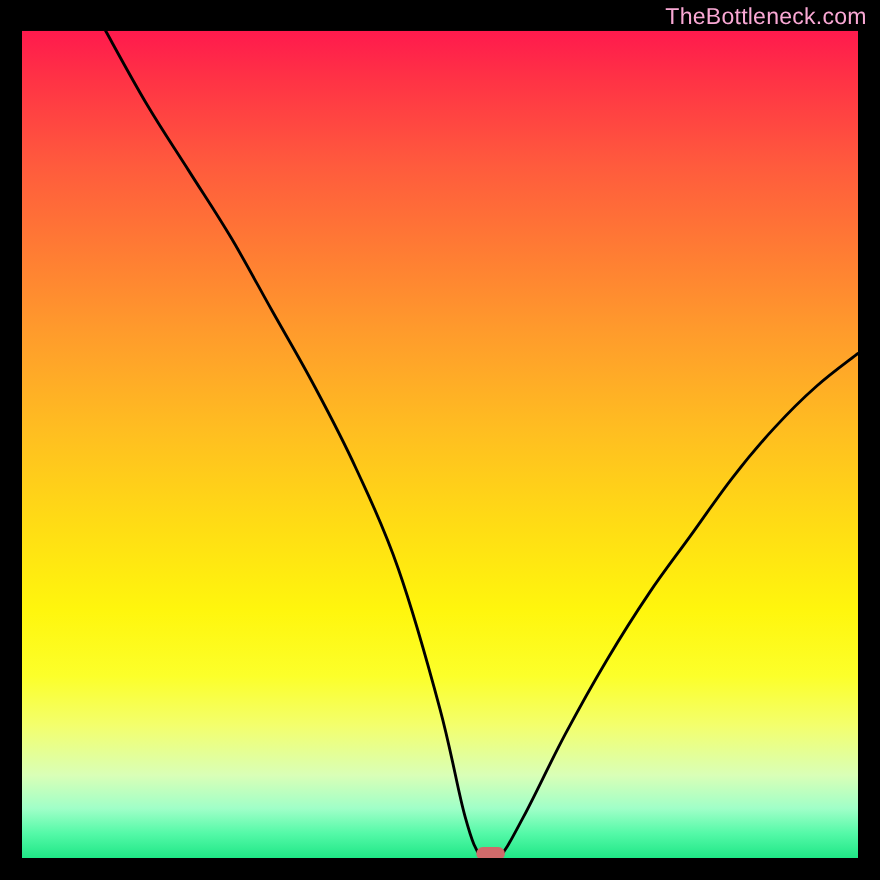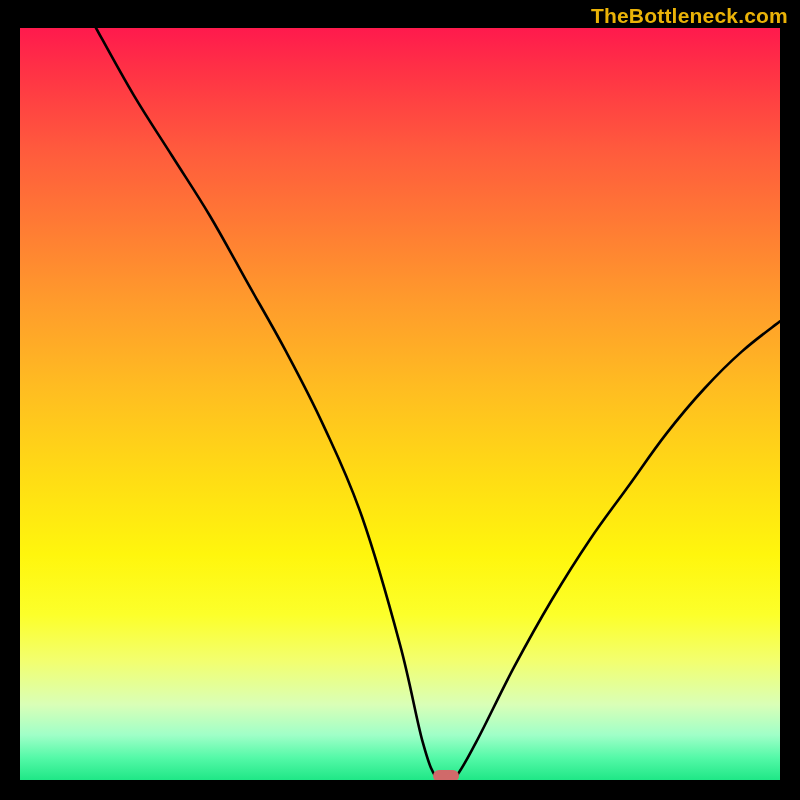--- a/index.html
+++ b/index.html
@@ -14,23 +14,23 @@
   .frame {
     position: relative;
     width: 800px;
     height: 800px;
     background: #000;
   }
   .watermark {
     position: absolute;
     top: 4px;
     right: 12px;
-    color: #eab308;
+    color: #f9a8d4;
     font-size: 21px;
-    font-weight: 700;
+    font-weight: 400;
     letter-spacing: 0.2px;
     z-index: 5;
   }
   .plot-area {
     position: absolute;
     left: 20px;
     top: 28px;
     width: 760px;
     height: 752px;
     overflow: hidden;

